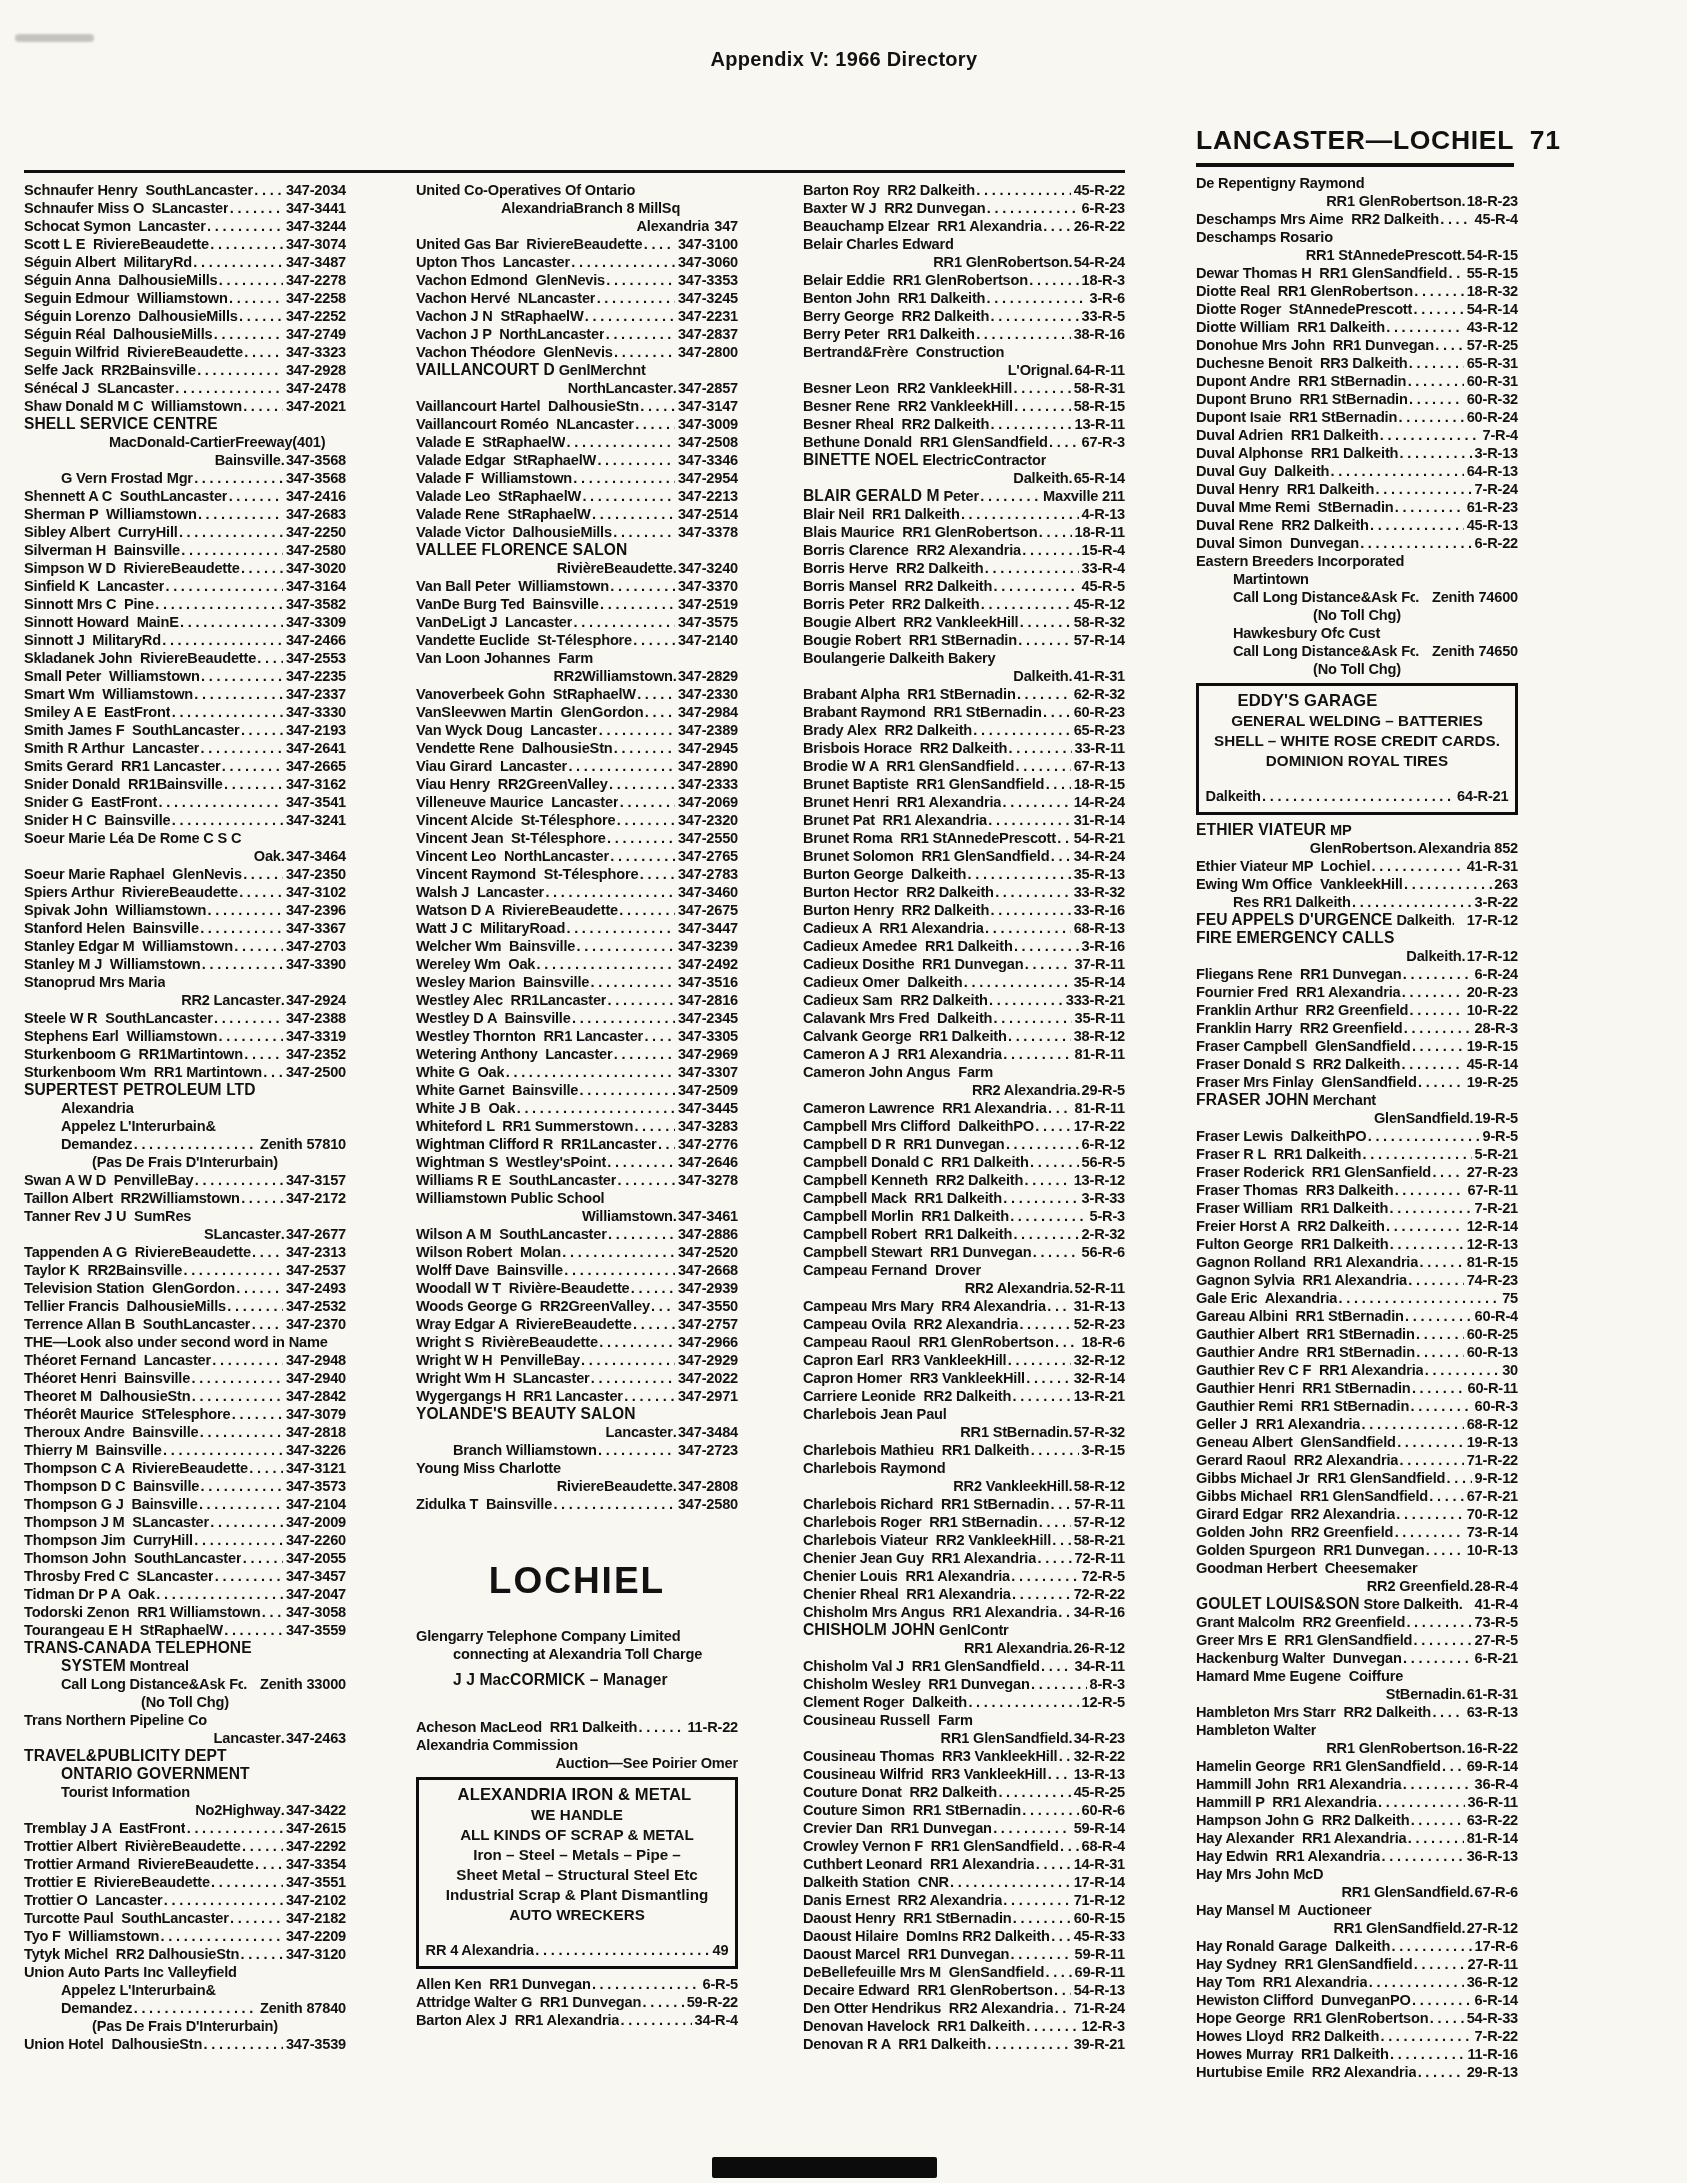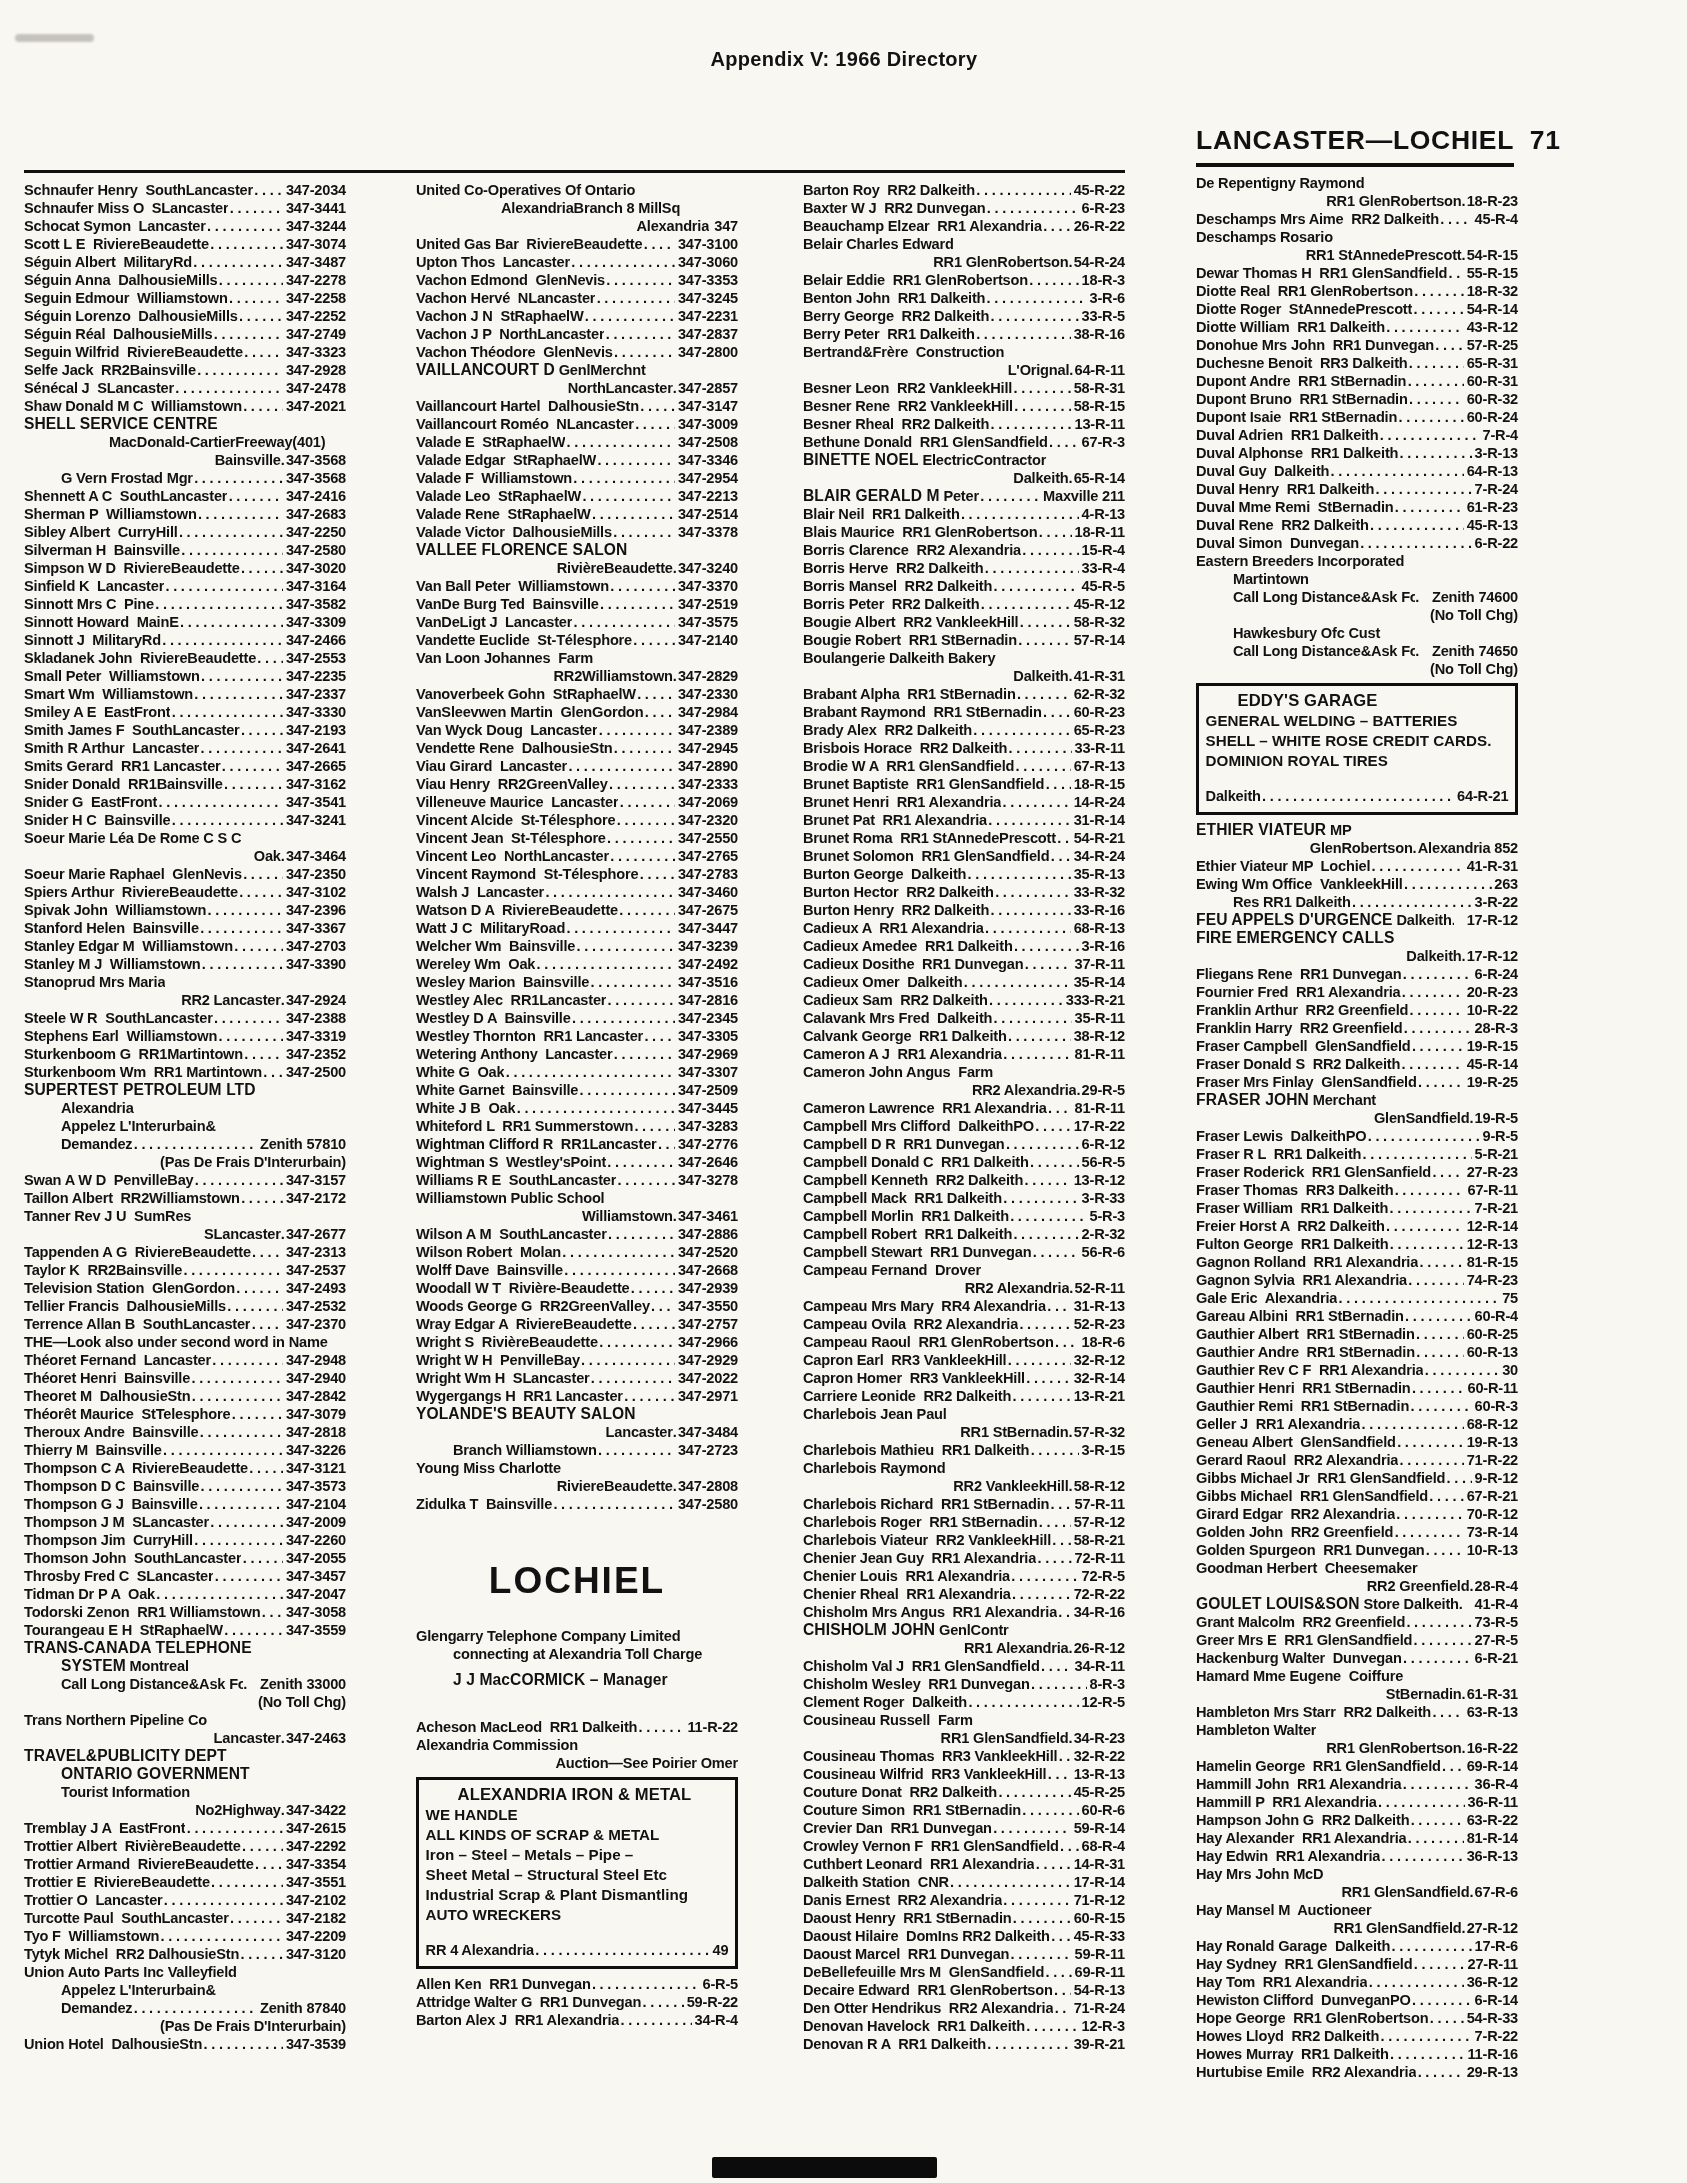--- a/index.html
+++ b/index.html
@@ -23,26 +23,26 @@
   .bb{font-size:15.6px;letter-spacing:0.1px;white-space:pre;}
   .ld{flex:1 1 9.3px;min-width:5.3px;overflow:hidden;white-space:nowrap;text-align:right;margin:0 1.3px;}
   .ld::after{content:" . . . . . . . . . . . . . . . . . . . . . . . . . . . . . . . . . . . . . . . . . . . . .";}
   .nd .ld::after{content:"";}
   .ph{flex:0 0 auto;margin-left:1.3px;white-space:pre;}
   .cont{justify-content:flex-end;}
   .sep{white-space:pre;}
   .note{font-size:14.6px;line-height:18px;font-weight:700;white-space:pre;letter-spacing:-0.2px;}
   .i1{padding-left:37px;}
   .i2{padding-left:85px;}
-  .ctr{text-align:right;padding-left:0;white-space:normal;}
+  .ctr{text-align:center;padding-left:0;white-space:normal;}
   .sechead{text-align:center;font-size:37px;line-height:44px;font-weight:700;letter-spacing:2px;
     margin:0;}
   .adbox{border:3.3px solid #0e0e0e;margin:5.3px 0 6.6px;padding:4px 6.6px 6.6px;}
   .adtitle{font-size:16.6px;line-height:21px;font-weight:700;white-space:pre;letter-spacing:0.1px;padding-left:32px;}
-  .adcenter{font-size:15.2px;line-height:20px;font-weight:700;text-align:left;white-space:pre;}
+  .adcenter{font-size:15.2px;line-height:20px;font-weight:700;text-align:center;white-space:pre;}
   .adgap{height:16px;}
   .gap{width:100%;}
 </style>
 </head>
 <body>
 
 <div class="smudge"></div>
 <div class="page-title">Appendix V: 1966 Directory</div>
 <div class="hdr-right">LANCASTER—LOCHIEL  71</div>
 

